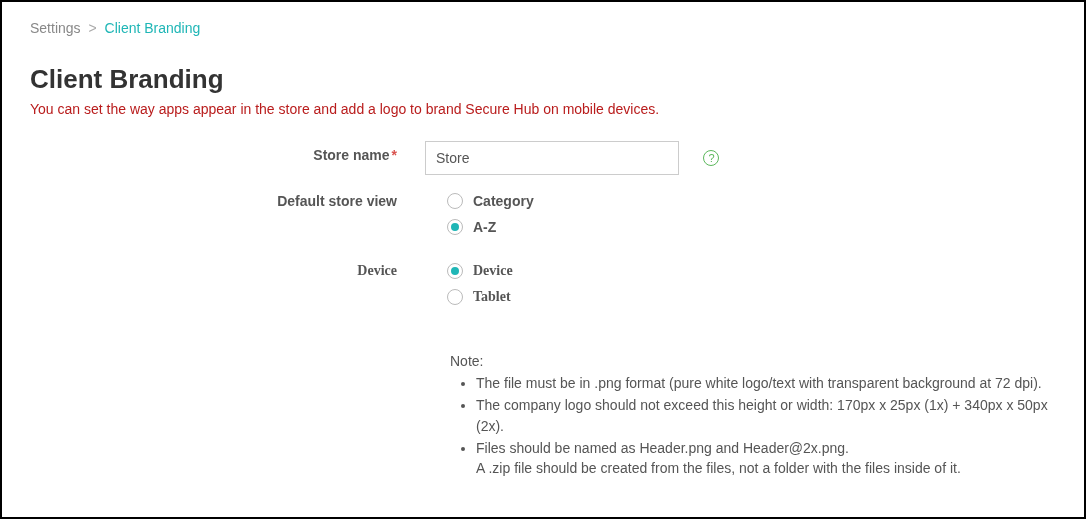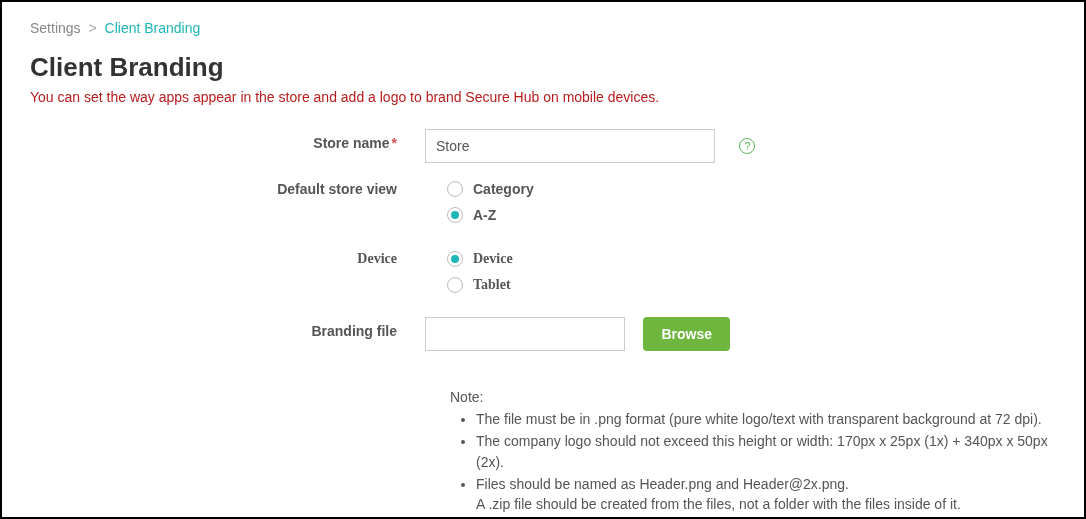--- a/index.html
+++ b/index.html
@@ -12,21 +12,21 @@
       border: 2px solid #000;
       padding: 0;
       overflow: hidden;
     }
     .content {
       padding: 12px 28px 0 28px;
     }
     .breadcrumb {
       font-size: 14px;
       color: #888;
-      margin-bottom: 16px;
+      margin-bottom: 28px;
       padding-top: 6px;
     }
     .breadcrumb .sep { margin: 0 4px; color: #aaa; }
     .breadcrumb .current { color: #1fb6b6; }
     h1.title {
       font-size: 26px;
       font-weight: 700;
       color: #333;
       margin-bottom: 6px;
     }
@@ -49,21 +49,21 @@
       color: #555;
       padding-top: 8px;
       flex-shrink: 0;
     }
     .req { color: #d9534f; margin-left: 2px; }
     .field-col {
       flex: 1;
       padding-top: 2px;
     }
     .text-input {
-      width: 290px;
+      width: 254px;
       height: 34px;
       border: 1px solid #ccc;
       padding: 6px 10px;
       font-size: 14px;
       color: #555;
       vertical-align: middle;
     }
     .help-icon {
       display: inline-flex;
       align-items: center;
@@ -190,27 +190,20 @@
           <span class="radio-label">Device</span>
         </div>
         <div class="radio-item">
           <span class="radio-circle"></span>
           <span class="radio-label">Tablet</span>
         </div>
       </div>
     </div>
   </div>
 
-  <div class="form-row" style="margin-top:12px;">
-    <div class="label-col">Branding file</div>
-    <div class="field-col">
-      <input class="file-input" type="text" readonly="" style="">
-      <button class="browse-btn">Browse</button>
-    </div>
-  </div>
 
   <div class="note-section">
     <div class="note-title">Note:</div>
     <ul>
       <li>The file must be in .png format (pure white logo/text with transparent background at 72 dpi).</li>
       <li>The company logo should not exceed this height or width: 170px x 25px (1x) + 340px x 50px (2x).</li>
       <li>Files should be named as Header.png and Header@2x.png.</li>
     </ul>
     <div class="note-sub">A .zip file should be created from the files, not a folder with the files inside of it.</div>
   </div>

